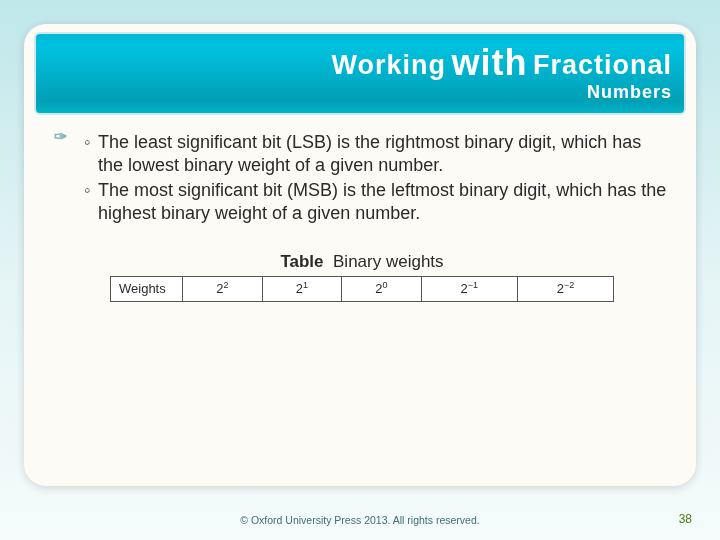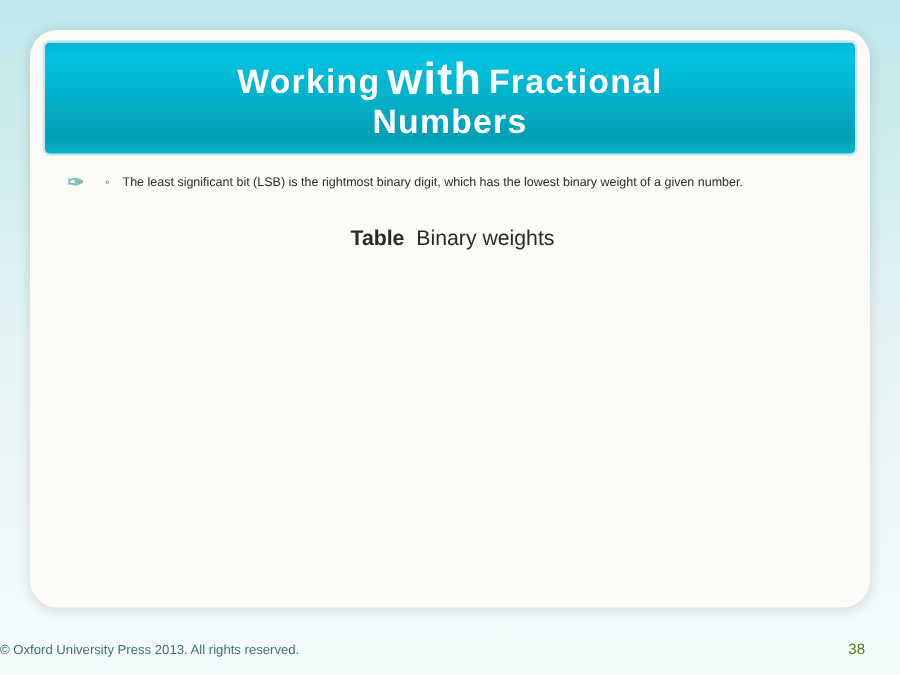--- a/index.html
+++ b/index.html
@@ -17,48 +17,48 @@
     border-radius: 22px;
     box-shadow: 0 2px 10px rgba(0,0,0,0.15);
     overflow: hidden;
   }
   .title-banner {
     margin: 8px 10px 0 10px;
     background: linear-gradient(180deg, #00b8d4 0%, #00c2e0 15%, #019fb5 85%, #00b4c8 100%);
     border: 2px solid #cfe9ec;
     border-radius: 6px;
     padding: 8px 12px 10px 12px;
-    text-align: center;
+    text-align: right;
     color: #ffffff;
     font-family: "Trebuchet MS", Verdana, sans-serif;
     font-weight: bold;
     letter-spacing: 1px;
   }
   .title-banner .t1 { font-size: 27px; }
   .title-banner .t2 { font-size: 36px; vertical-align: -1px; }
   .title-banner .t3 { font-size: 27px; }
-  .title-banner .line2 { display:block; font-size: 27px; margin-top:-2px;}
+  .title-banner .line2 { display:block; font-size: 18px; margin-top:-2px;}
   .body-text {
     padding: 10px 26px 0 30px;
     color: #2a2a2a;
     font-size: 13.5px;
     line-height: 1.28;
   }
   .lead {
     position: relative;
     padding-left: 24px;
     margin-bottom: 6px;
   }
   .lead .bullet-icon {
     position: absolute; left: 0; top: 2px;
     color: #7fb7bb; font-size: 16px; font-weight: bold;
   }
   .lead .italic { font-style: italic; }
   .sublist { list-style: none; padding-left: 30px; }
-  .sublist li { position: relative; padding-left: 14px; margin-bottom: 2px; font-size: 10px; line-height:1.28; }
+  .sublist li { position: relative; padding-left: 14px; margin-bottom: 2px; font-size: 18px; line-height:1.28; }
   .sublist li::before { content: "◦"; position: absolute; left: 0; top: 0; color: #4a4a4a; }
   .table-wrap {
     margin: 26px 56px 0 56px;
   }
   .bt-title { text-align:center; font-size:17px; margin-bottom:3px; }
   .bt-title b { font-weight:bold; }
   table.binary {
     width: 100%;
     border-collapse: collapse;
     font-size: 13px;
@@ -71,47 +71,60 @@
   }
   table.binary th { text-align:left; font-weight:normal; padding-left:8px; width:72px;}
   .sup { font-size: 9px; vertical-align: super; }
   .neg { font-size: 9px; vertical-align: super; }
   .footer {
     position: absolute;
     left: 0; right: 0; bottom: 14px;
     font-size: 10.5px;
     color: #3d6f74;
   }
-  .footer .copy { display:block; }
+  .footer .copy { display:block; text-align:center; }
   .footer .pagenum { position:absolute; right:28px; bottom:0; color:#4d7c0f; font-size:12px;}
 </style>
 </head>
 <body>
 
 <div class="content-card">
   <div class="title-banner">
     <span class="t1">Working</span>
     <span class="t2">with</span>
     <span class="t3">Fractional</span>
     <span class="line2">Numbers</span>
   </div>
 
   <div class="body-text">
     <div class="lead">
       <span class="bullet-icon">✑</span>
     </div>
     <ul class="sublist">
       <li>The least significant bit (LSB) is the rightmost binary digit, which has the lowest binary weight of a given number.</li>
+      <li>The most significant bit (MSB) is the leftmost binary digit, which has the highest binary weight of a given number.</li>
     </ul>
 
     <div class="table-wrap">
       <div class="bt-title">
         <b>Table</b>
         <span>&nbsp;</span><span>Binary weights</span>
       </div>
+      <table class="binary">
+        <tbody>
+            <tr>
+          <th>Weights</th>
+          <td><span>2</span><span class="sup">2</span></td>
+          <td><span>2</span><span class="sup">1</span></td>
+          <td><span>2</span><span class="sup">0</span></td>
+          <td><span>2</span><span class="neg">−1</span></td>
+          <td><span>2</span><span class="neg">−2</span></td>
+        </tr>
+      </tbody>
+        </table>
     </div>
   </div>
 </div>
 
 <div class="footer">
   <span class="copy">© Oxford University Press 2013. All rights reserved.</span>
   <span class="pagenum">38</span>
 </div>
 
 </body></html>

